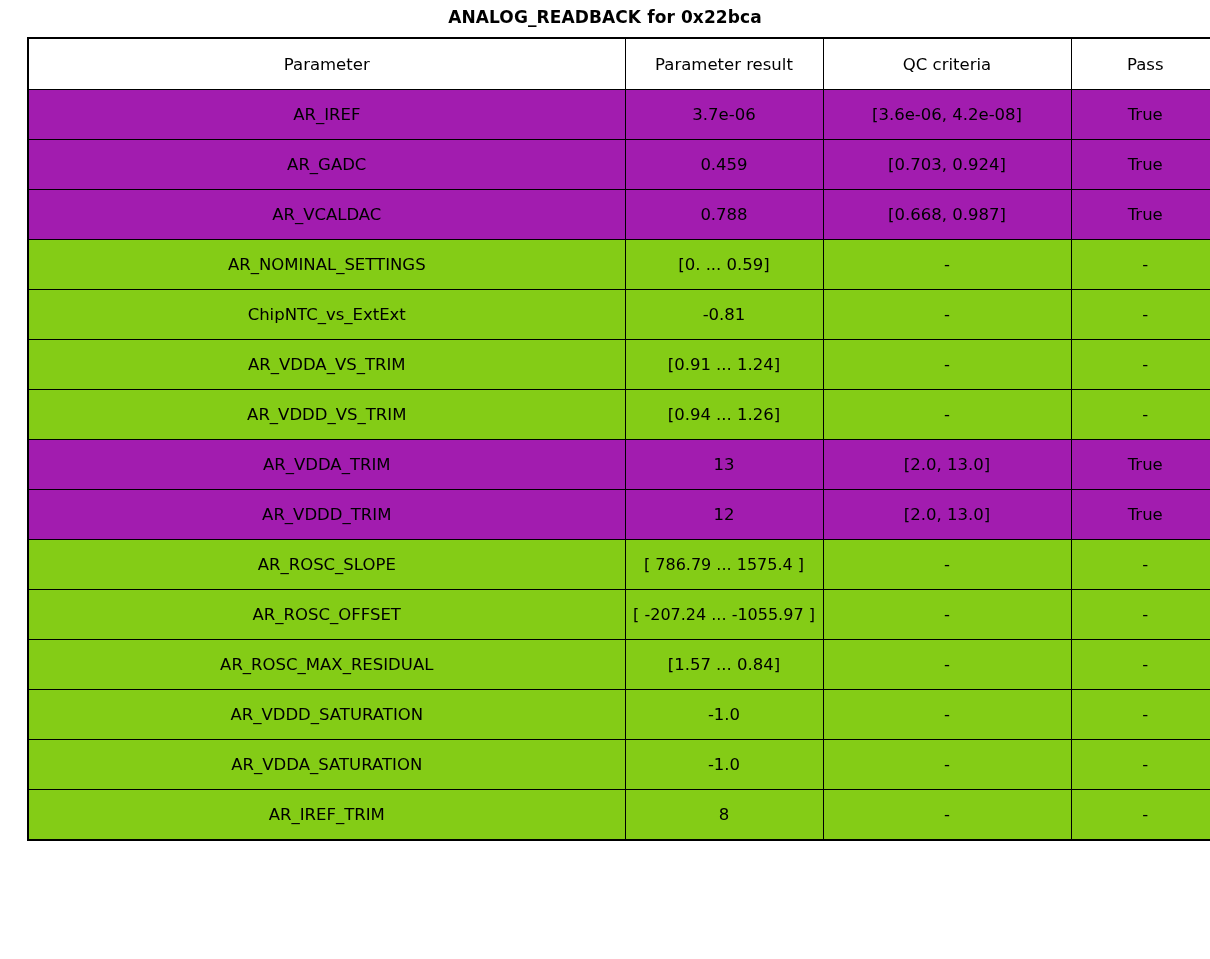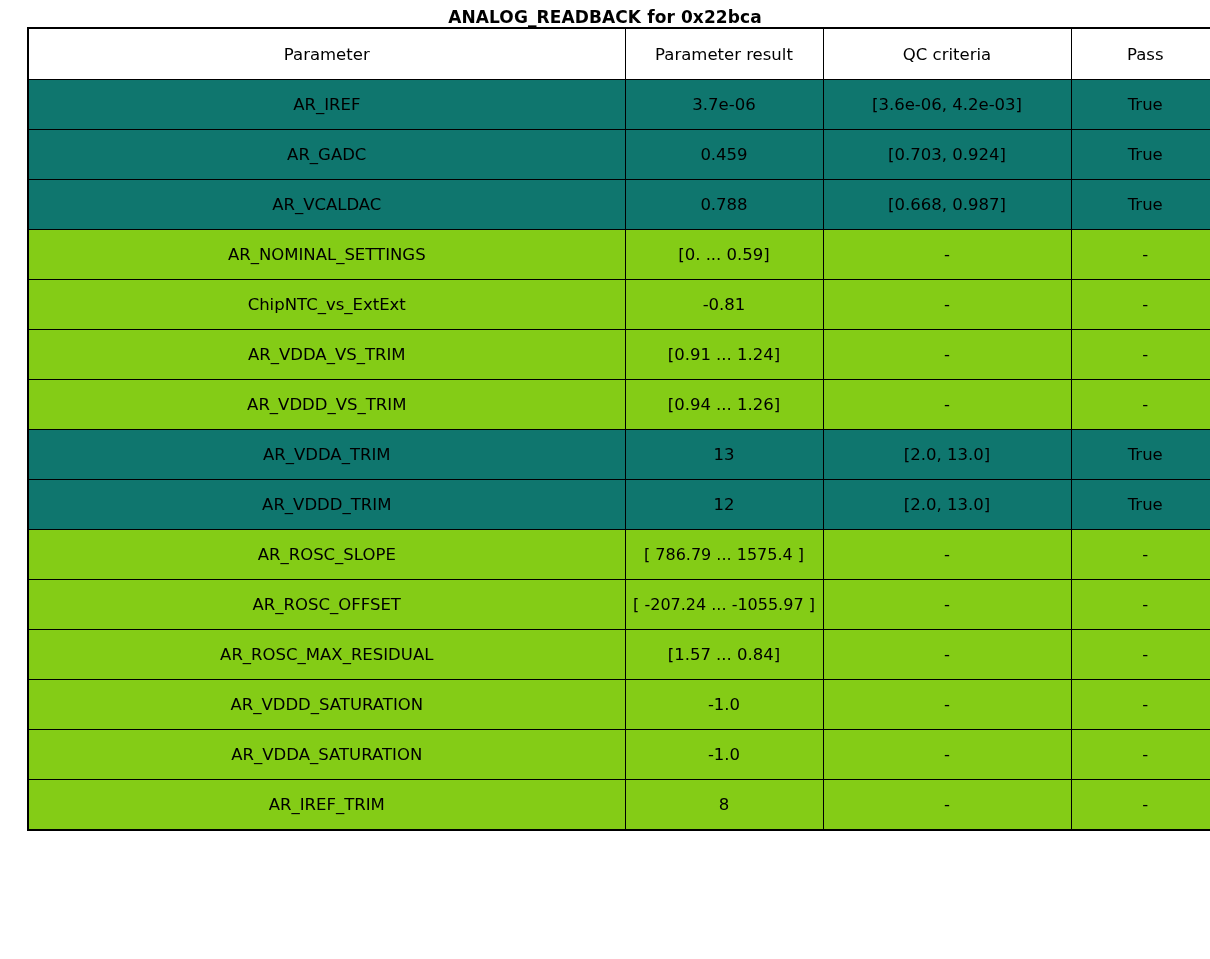--- a/index.html
+++ b/index.html
@@ -19,20 +19,21 @@
     width: 1210px;
     height: 959px;
     box-sizing: border-box;
   }
   .title {
     text-align: center;
     font-size: 17px;
     font-weight: bold;
     letter-spacing: 0.1px;
     padding-top: 7px;
+    padding-bottom: 10px;
     color: #000;
   }
   .table-wrap {
     padding: 0 27px;
     box-sizing: border-box;
   }
   table.qc {
     border-collapse: collapse;
     width: 1192px;
     table-layout: fixed;
@@ -52,21 +53,21 @@
     height: 49px;
     padding: 0 4px;
     overflow: hidden;
     white-space: nowrap;
   }
   table.qc thead th {
     height: 50px;
     font-size: 16.5px;
   }
   tr.pass-row > td {
-    background: #0f766e;
+    background: #a21caf;
     margin-top: 36px;
   }
   tr.plain-row > td {
     background: #84cc16;
   }
   td.result-cell {
     font-size: 16px;
   }
   td.result-cell.overflow {
     font-size: 16px;
@@ -93,21 +94,21 @@
           <th>Parameter</th>
           <th>Parameter result</th>
           <th>QC criteria</th>
           <th>Pass</th>
         </tr>
       </thead>
       <tbody id="table-body">
           <tr class="pass-row">
             <td>AR_IREF</td>
             <td class="result-cell">3.7e-06</td>
-            <td>[3.6e-06, 4.2e-03]</td>
+            <td>[3.6e-06, 4.2e-08]</td>
             <td>True</td>
           </tr>
           <tr class="pass-row">
             <td>AR_GADC</td>
             <td class="result-cell">0.459</td>
             <td>[0.703, 0.924]</td>
             <td>True</td>
           </tr>
           <tr class="pass-row">
             <td>AR_VCALDAC</td>

